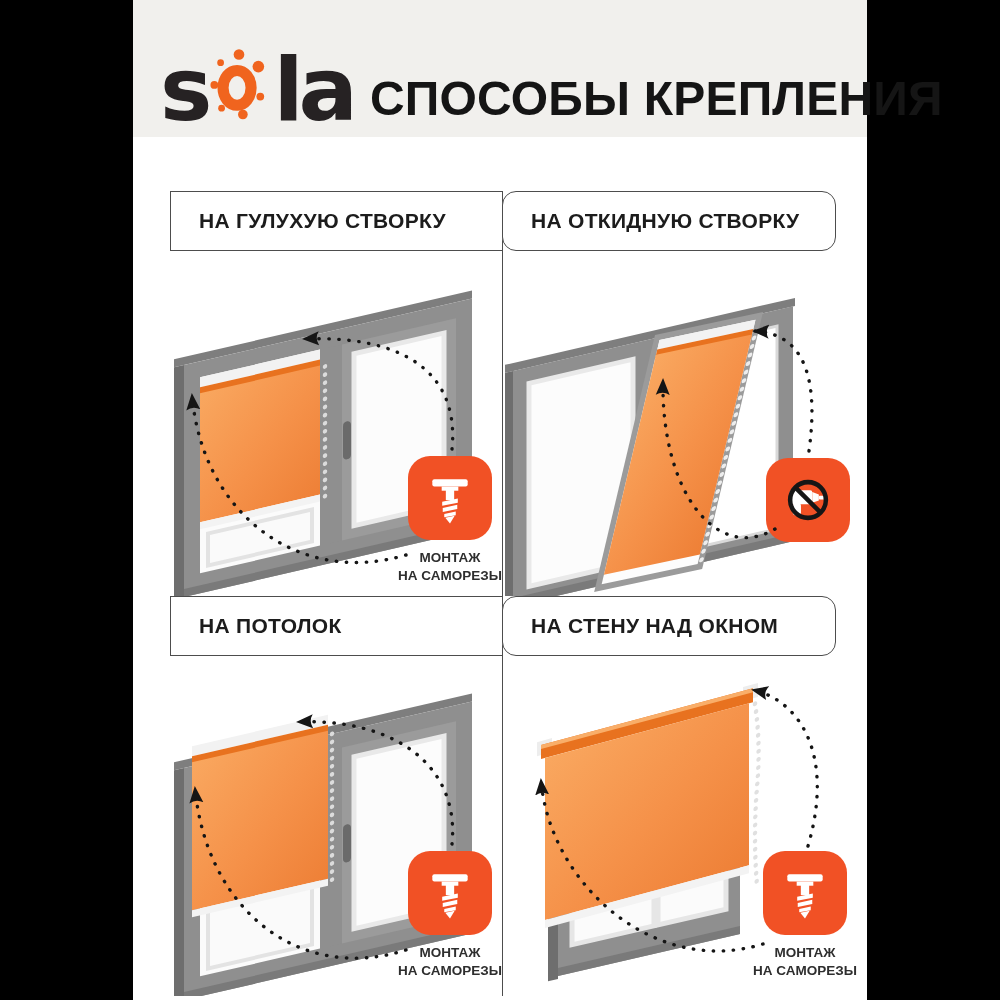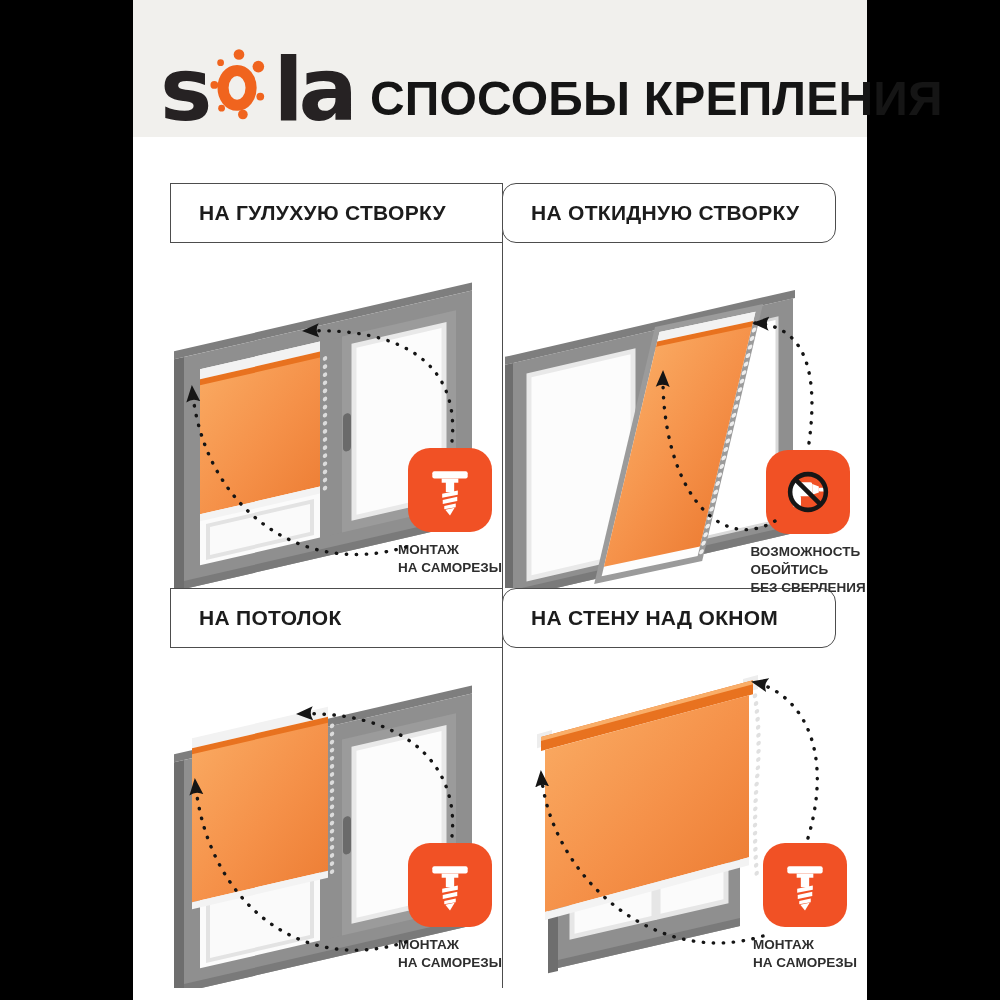--- a/index.html
+++ b/index.html
@@ -11,36 +11,36 @@
   body{font-family:"Liberation Sans",sans-serif;background:#222;}
   .stage{position:relative;width:1000px;height:1000px;background:#000;overflow:hidden;}
   .content{position:absolute;left:133px;top:0;width:734px;height:1000px;background:#fff;}
   .band{position:absolute;left:0;top:0;width:734px;height:137px;background:var(--header_band);}
   .brand{position:absolute;left:27px;top:26px;display:flex;align-items:flex-end;height:102px;}
   .brand .ltr{font-family:"DejaVu Sans",sans-serif;font-weight:700;font-size:88px;line-height:.88;
     letter-spacing:-5px;color:var(--logo_black);}
   .brand .sun{margin:0 4px 8px 2px;}
   .page-title{position:absolute;left:237px;top:71px;width:500px;font-size:48px;font-weight:800;
     color:#141414;letter-spacing:.2px;white-space:nowrap;color:var(--ink);}
-  .grid{position:absolute;left:37px;top:183px;width:697px;}
+  .grid{position:absolute;left:37px;top:191px;width:697px;}
   .hrow{display:flex;}
   .hcell{width:333px;height:60px;border:1px solid var(--border);background:#fff;display:flex;
     align-items:center;padding-left:28px;font-size:21px;font-weight:700;color:#1c1c1c;letter-spacing:.3px;}
   .hcell+.hcell{margin-left:-1px;width:334px;border-radius:14px;}
   .irow{display:flex;}
   .icell{position:relative;width:333px;height:345px;background:#fff;}
   .icell.l{border-right:1px solid var(--border);}
   .icell.r{width:364px;}
   .irow.b .icell{height:340px;}
   .win,.arrows{position:absolute;left:0;top:0;}
   .arrows{pointer-events:none;}
   .mount{position:absolute;width:170px;display:flex;flex-direction:column;align-items:center;}
   .badge{width:84px;height:84px;border-radius:22px;background:var(--accent);display:flex;
     align-items:center;justify-content:center;}
-  .caption{margin-top:9px;font-size:13.5px;font-weight:700;color:#2e2e2e;line-height:1.35;}
+  .caption{margin-top:9px;text-align:center;font-size:13.5px;font-weight:700;color:#2e2e2e;line-height:1.35;}
   .caption span{display:block;}
 </style>
 </head>
 <body>
 
 <svg width="0" height="0" style="position:absolute">
   <defs>
     <linearGradient id="gBlind" x1="0" y1="0" x2="1" y2="1">
       <stop offset="0" stop-color="#F9A75F"></stop>
         <stop offset="0.55" stop-color="#F59149"></stop>
@@ -150,25 +150,20 @@
                 <g fill="#fff">
                   <rect x="7" y="15" width="21" height="13" rx="2"></rect>
                   <polygon points="28,16.5 34,19 34,24.5 28,26.5"></polygon>
                   <rect x="34" y="20" width="7" height="3.5" rx="1"></rect>
                   <rect x="10" y="27" width="7.5" height="11" rx="2"></rect>
                 </g>
                 <circle cx="24" cy="24" r="16.5" fill="none" stroke="#161616" stroke-width="4.2"></circle>
                 <line x1="12.5" y1="12.5" x2="35.5" y2="35.5" stroke="#161616" stroke-width="4.2"></line>
               </svg>
             </div>
-            <div class="caption">
-              <span>ВОЗМОЖНОСТЬ</span>
-              <span>ОБОЙТИСЬ</span>
-              <span>БЕЗ СВЕРЛЕНИЯ</span>
-            </div>
           </div>
           <svg class="arrows" width="364" height="345" viewBox="0 0 364 345">
             <path d="M306,200 C318,112 292,82 251,80" fill="none" stroke="#151515" stroke-width="3.4" stroke-dasharray="0.4 9.6" stroke-linecap="round" marker-end="url(#ah)"></path>
             <path d="M272,278 C214,312 158,242 160,129" fill="none" stroke="#151515" stroke-width="3.4" stroke-dasharray="0.4 9.6" stroke-linecap="round" marker-end="url(#ah)"></path>
           </svg>
         </div>
       </div>
 
       <div class="hrow">
         <div class="hcell">НА ПОТОЛОК</div>

